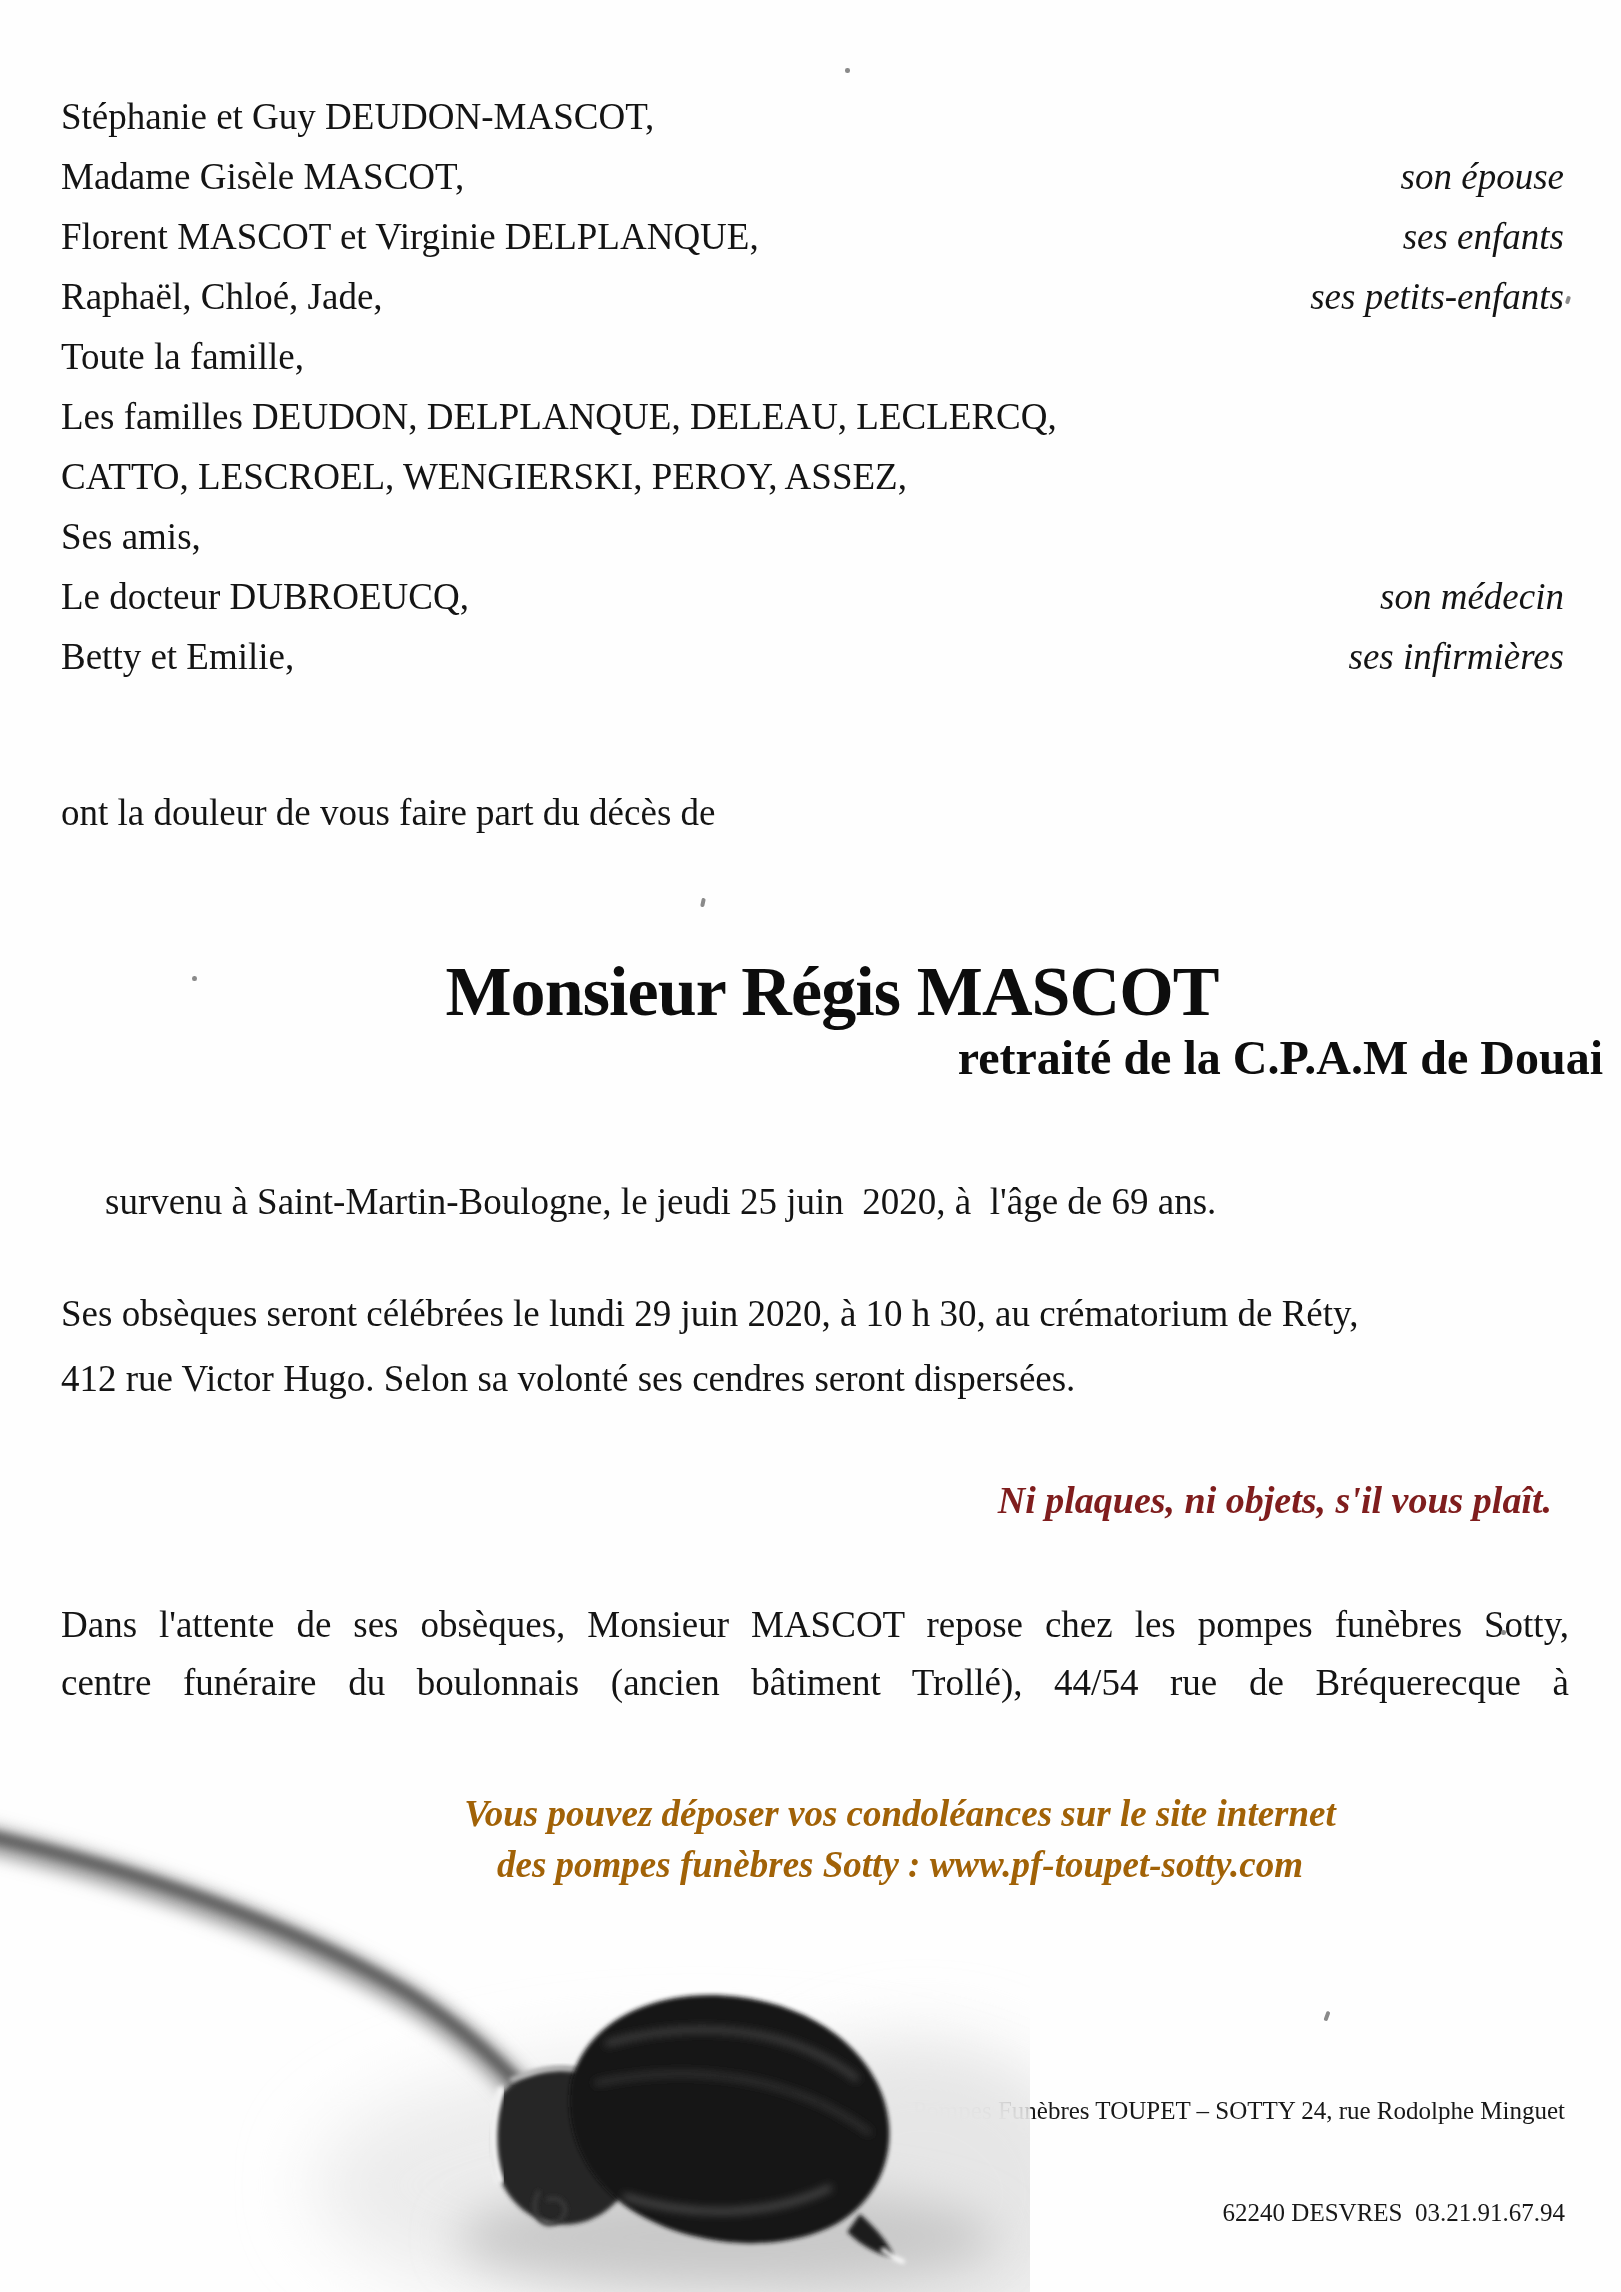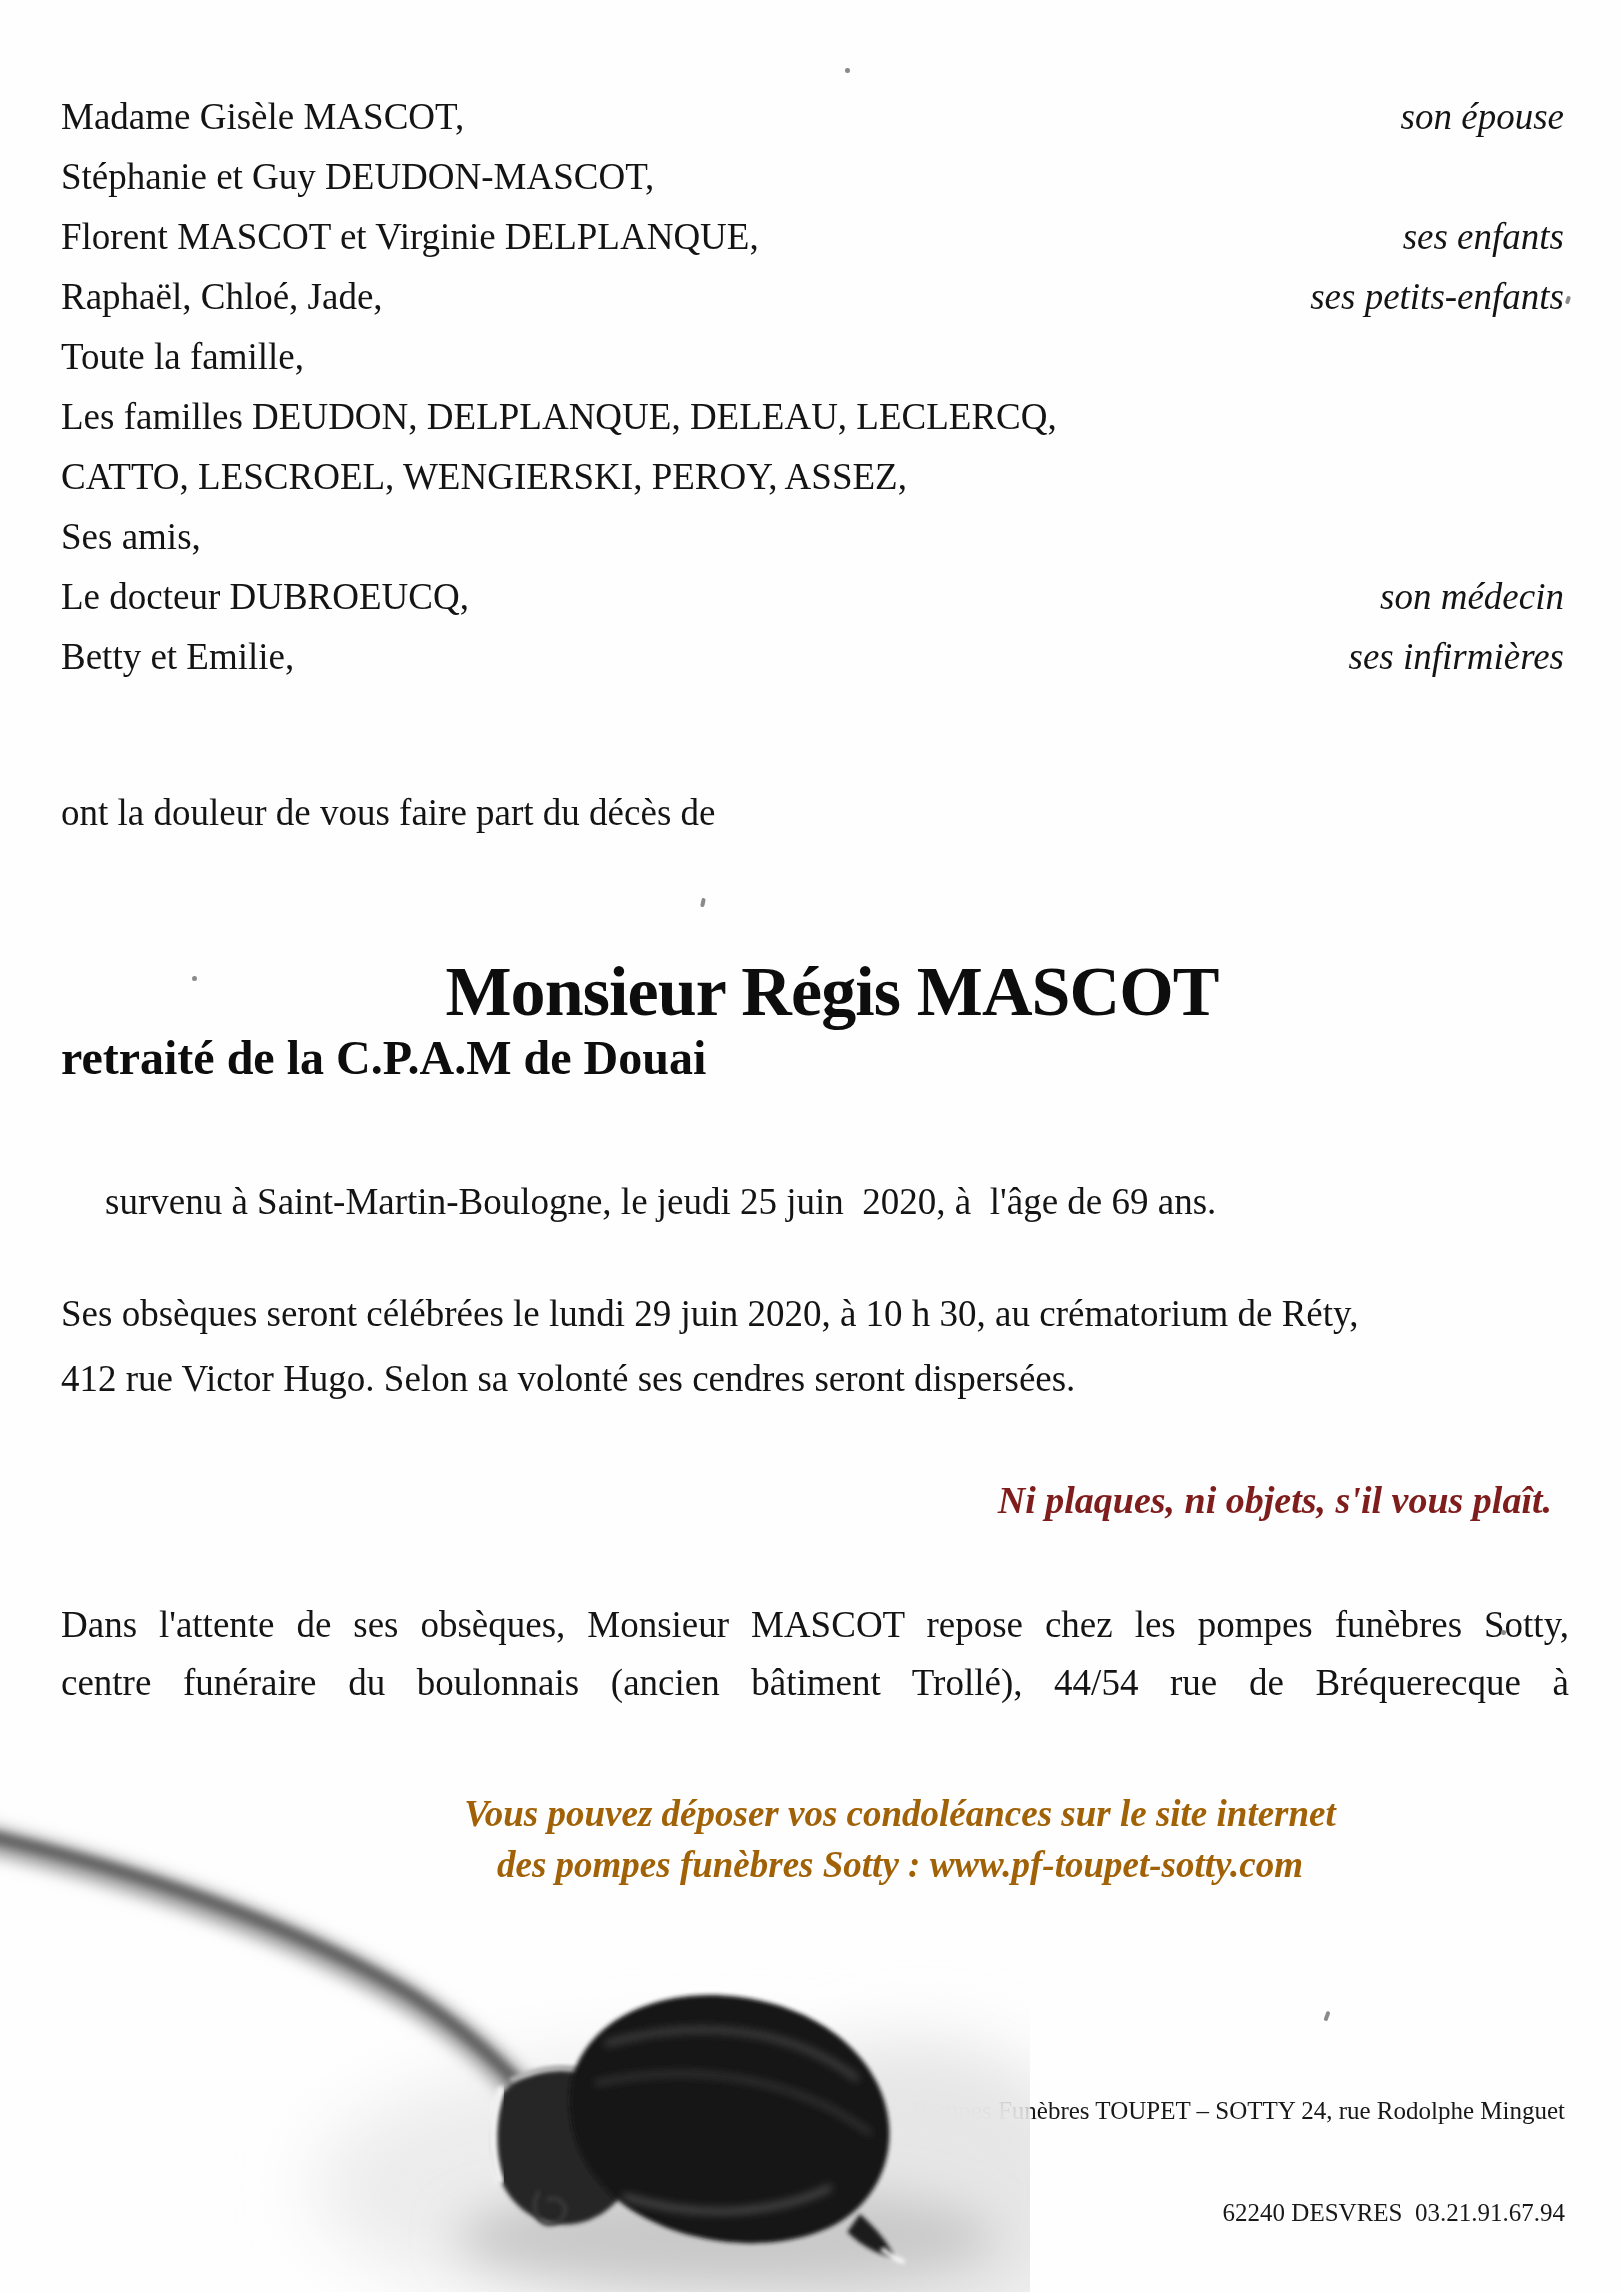--- a/index.html
+++ b/index.html
@@ -20,21 +20,21 @@
   .relation { font-style:italic; font-size:37px; }
   .intro { position:absolute; left:61px; top:778px; font-size:37px;margin-top:13px; }
   .title {
     position:absolute; left:61px; right:18px; top:930px;
     text-align:center; font-weight:bold; font-size:70px; letter-spacing:-0.9px;
     color:#0d0d0d;
     margin-top:22px;
   }
   .subtitle {
     position:absolute; left:61px; right:18px; top:1030px;
-    text-align:left; font-weight:bold; font-size:48px; color:#0d0d0d;
+    text-align:right; font-weight:bold; font-size:48px; color:#0d0d0d;
   }
   .death { position:absolute; left:61px; top:1180px; font-size:37px; white-space:pre-wrap;margin-left:44px; }
   .ceremony { position:absolute; left:61px; right:64px; top:1281px; font-size:37px; }
   .ceremony .line { height:65px; line-height:65px; white-space:pre; }
   .no-flowers {
     position:absolute; right:69px; top:1478px;
     font-size:38px; font-weight:bold; font-style:italic; color:#7f1d1d;
   }
   .repose { position:absolute; left:61px; right:52px; top:1596px; font-size:37px; line-height:58px; }
   .repose .just { text-align:justify; text-align-last:justify; }
@@ -55,22 +55,22 @@
   .sp4 { left:192px; top:976px; width:4.5px; height:5.4px; }
   .sp5 { left:1501px; top:1630px; width:4.5px; height:4.5px; }
   .sp6 { left:1325px; top:2011px; width:3.6px; height:9.9px; border-radius:1.8px; transform:rotate(20deg); }
 </style>
 </head>
 <body>
 
 <div class="page">
 
   <div class="names">
+    <div class="name-row"><span>Stéphanie et Guy DEUDON-MASCOT,</span><span class="relation"></span></div>
     <div class="name-row"><span>Madame Gisèle MASCOT,</span><span class="relation">son épouse</span></div>
-    <div class="name-row"><span>Stéphanie et Guy DEUDON-MASCOT,</span><span class="relation"></span></div>
     <div class="name-row"><span>Florent MASCOT et Virginie DELPLANQUE,</span><span class="relation">ses enfants</span></div>
     <div class="name-row"><span>Raphaël, Chloé, Jade,</span><span class="relation">ses petits-enfants</span></div>
     <div class="name-row"><span>Toute la famille,</span><span class="relation"></span></div>
     <div class="name-row"><span>Les familles DEUDON, DELPLANQUE, DELEAU, LECLERCQ,</span><span class="relation"></span></div>
     <div class="name-row"><span>CATTO, LESCROEL, WENGIERSKI, PEROY, ASSEZ,</span><span class="relation"></span></div>
     <div class="name-row"><span>Ses amis,</span><span class="relation"></span></div>
     <div class="name-row"><span>Le docteur DUBROEUCQ,</span><span class="relation">son médecin</span></div>
     <div class="name-row"><span>Betty et Emilie,</span><span class="relation">ses infirmières</span></div>
   </div>
 

